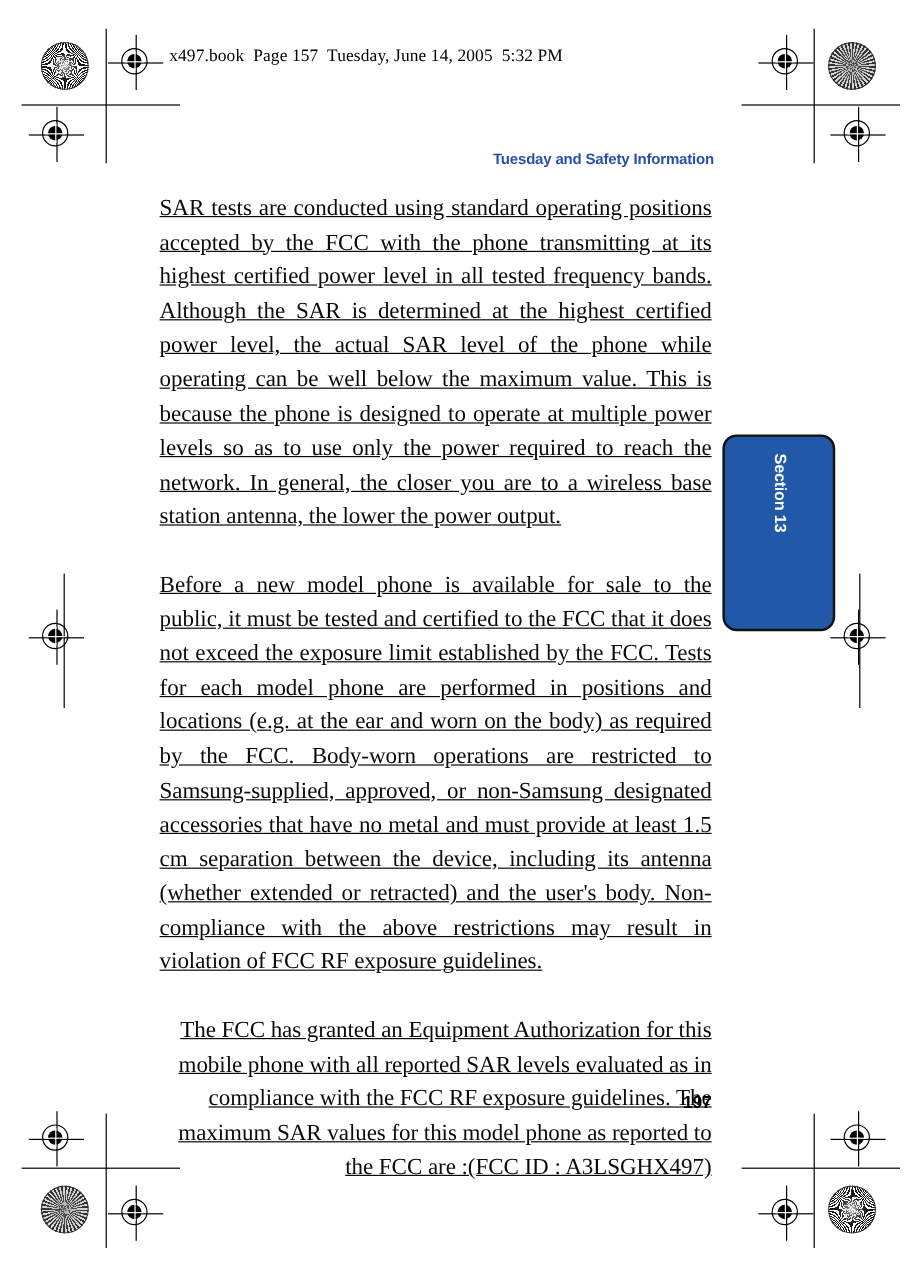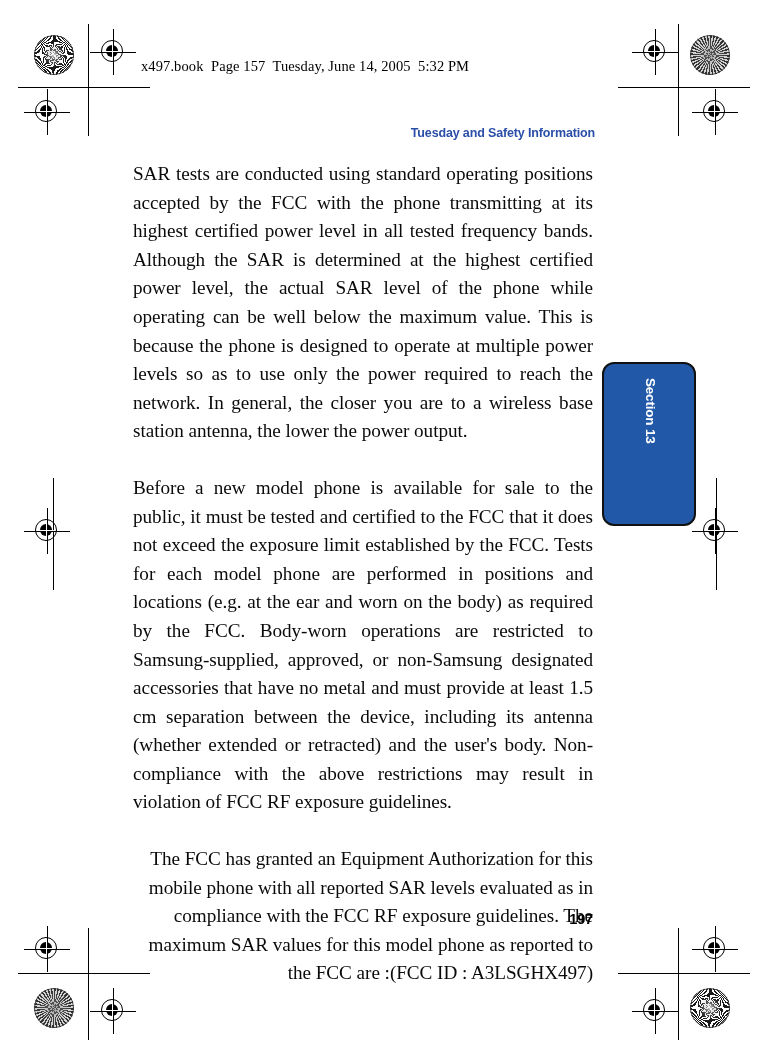--- a/index.html
+++ b/index.html
@@ -129,21 +129,21 @@
     position: absolute;
     left: 0;
     top: 0;
     width: 768px;
     height: 1062px;
   }
 
   .bookline {
     position: absolute;
     left: 141px;
-    top: 58px;
+    top: 39px;
     font-family: "Liberation Serif", serif;
     font-size: 14.5px;
     color: #000;
     white-space: pre;
     letter-spacing: 0.1px;
   }
 
   .running-header {
     position: absolute;
     left: 135px;
@@ -166,20 +166,21 @@
 
   .para {
     font-family: "Liberation Serif", serif;
     font-size: 19.2px;
     line-height: 28.6px;
     color: #0a0a0a;
     text-align: justify;
     text-justify: inter-word;
     margin: 0 0 28px 0;
     letter-spacing: -0.05px;
+    text-decoration: underline;
   }
   .para:last-child { margin-bottom: 0; }
   .para.nojust { text-align: right; }
 
   .footer {
     position: absolute;
     left: 133px;
     top: 911px;
     width: 460px;
     font-family: "Liberation Sans", sans-serif;

